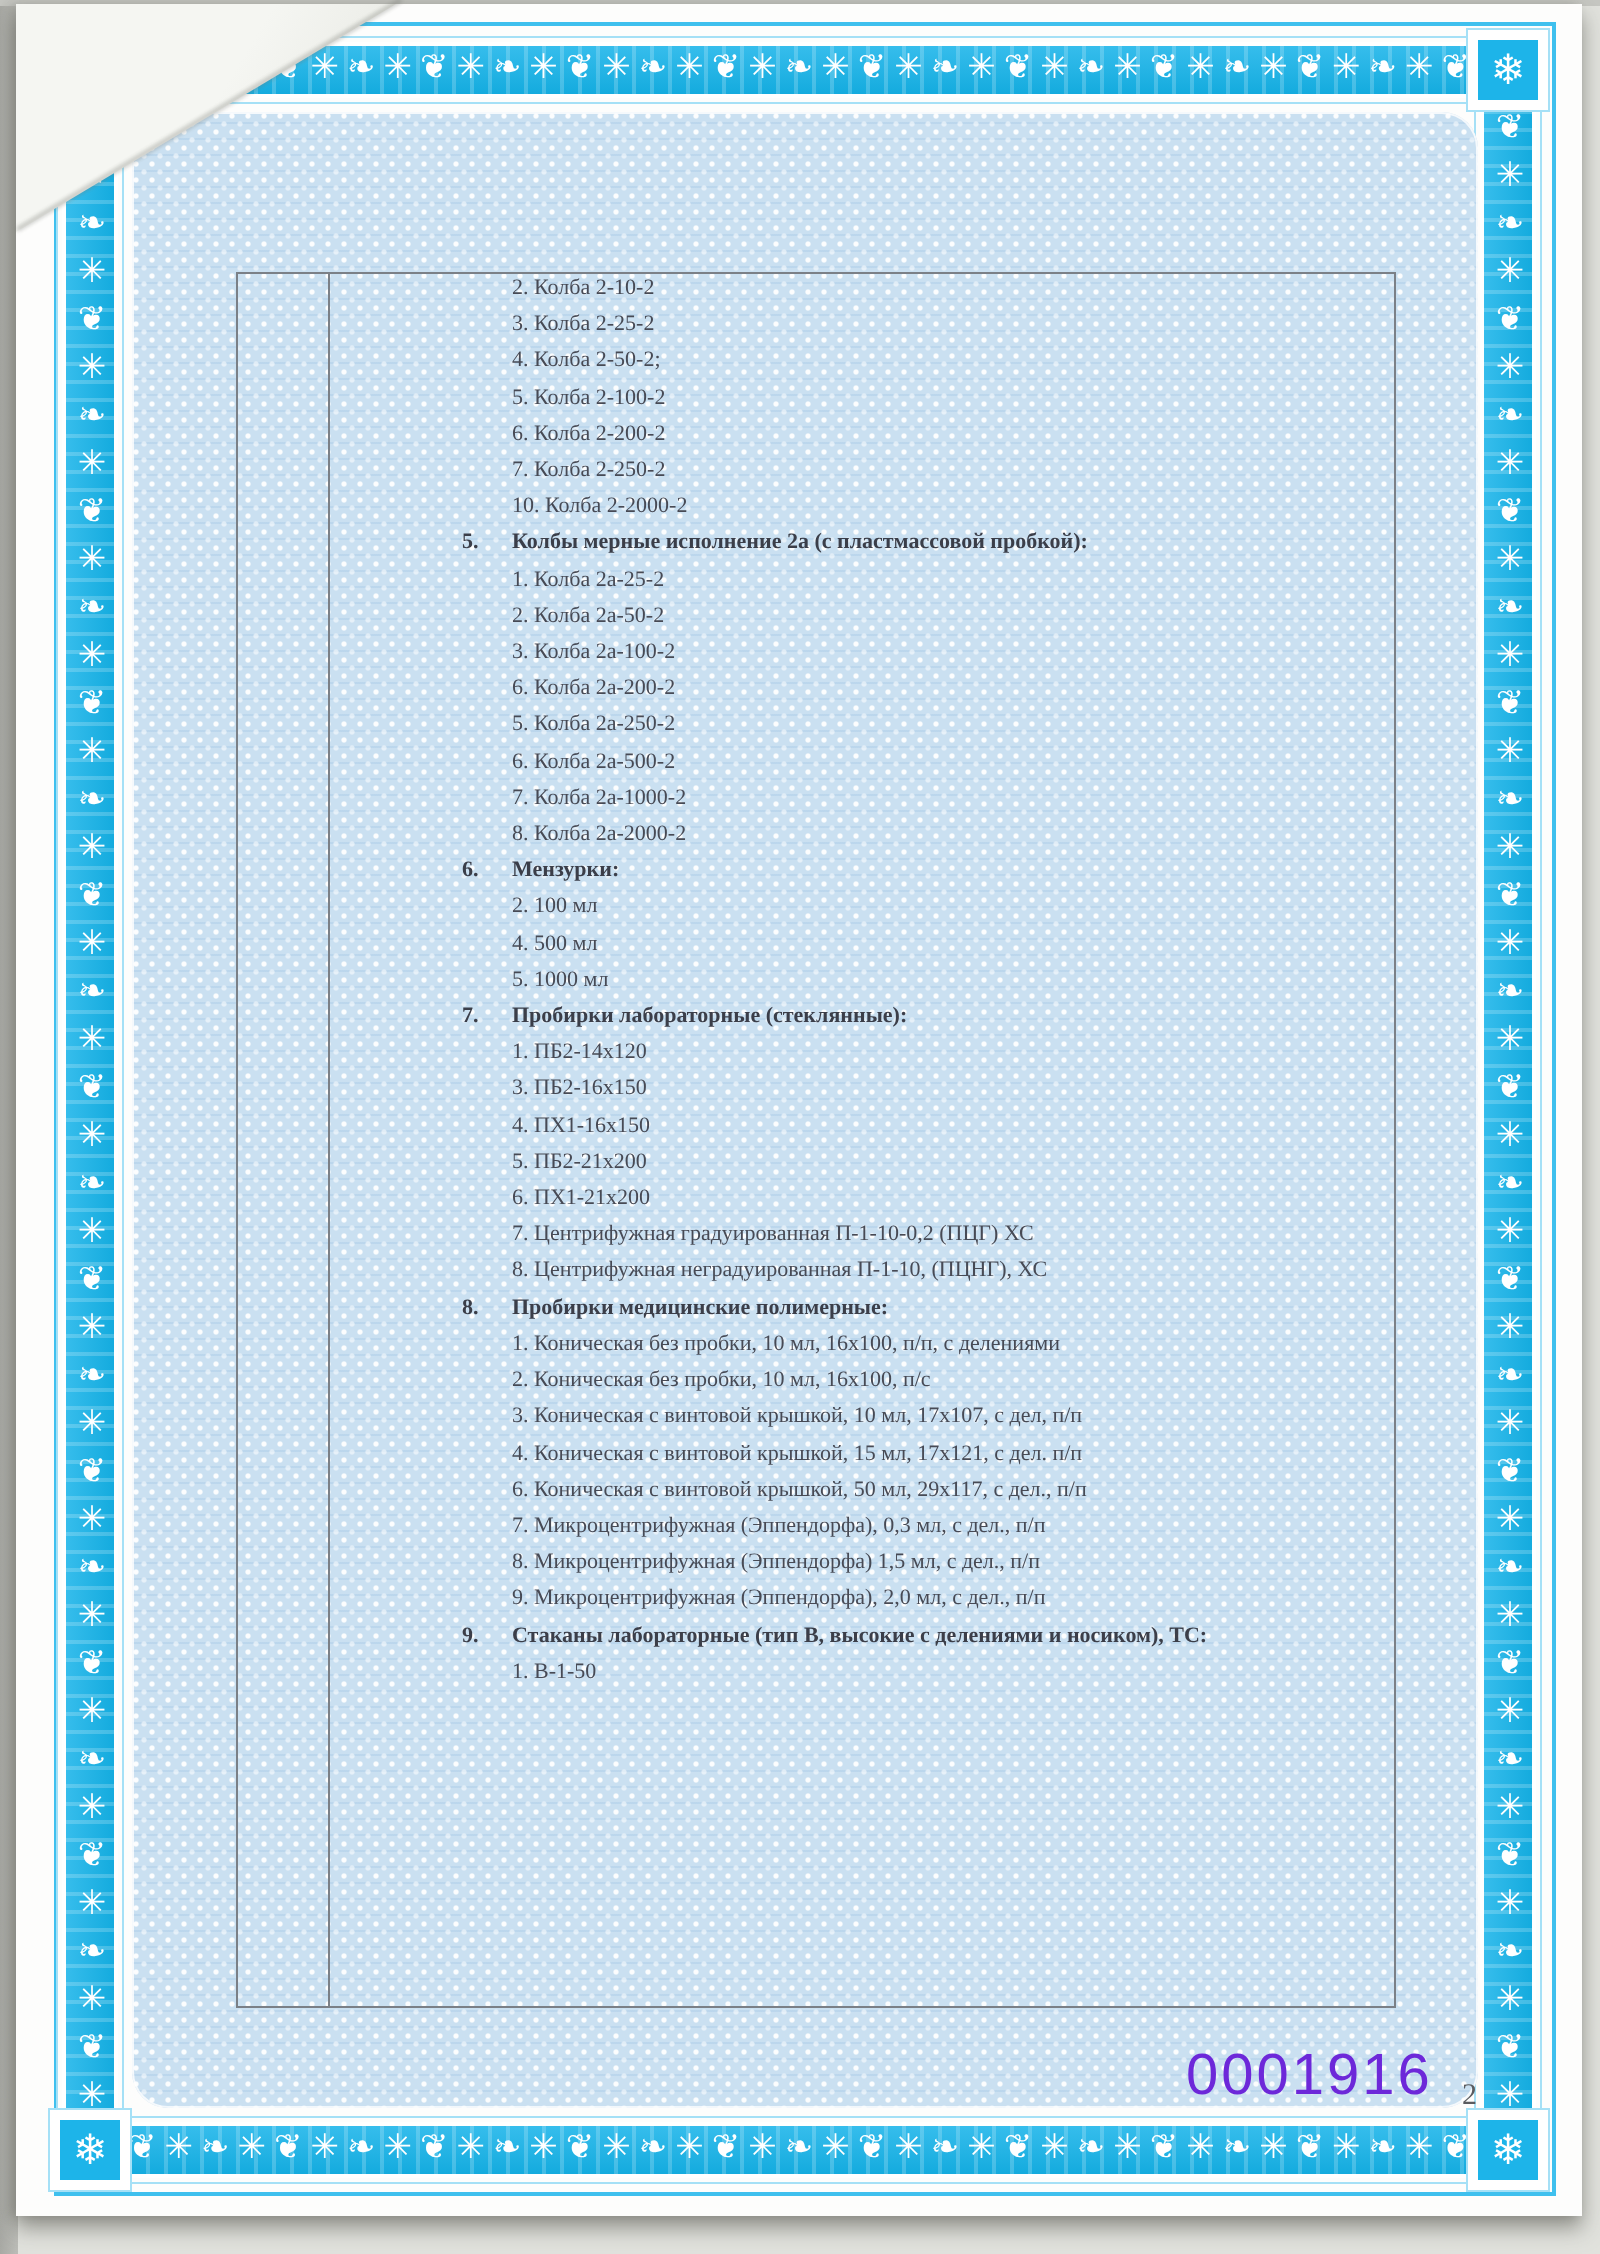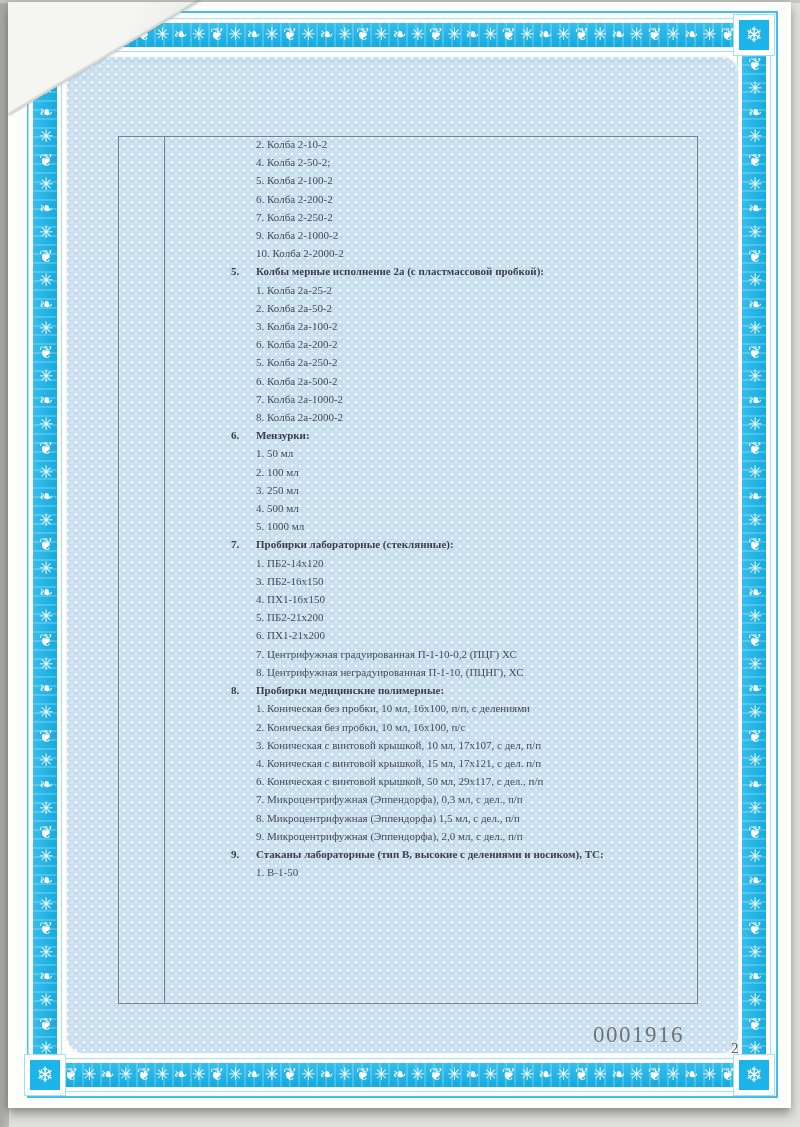--- a/index.html
+++ b/index.html
@@ -55,22 +55,22 @@
 
   
   .content{position:absolute;left:176px;top:133px;width:458px;
         font-size:11px;line-height:18.2px;color:#474a55;margin-left:47px;}
   .sec-head{display:flex;font-weight:bold;color:#3b3e49;}
   .sec-num{flex:0 0 25px;}
   .sec-title{flex:1;}
   .item{padding-left:25px;}
 
   
-  .serial{position:absolute;left:585px;top:1020px;font-family:Liberation Serif, serif;
-        font-size:23px;letter-spacing:1.5px;color:#737373;}
+  .serial{position:absolute;left:585px;top:1020px;font-family:Liberation Sans, sans-serif;
+        font-size:29px;letter-spacing:1.5px;color:#6d28d9;}
   .page-num{position:absolute;left:723px;top:1038px;font-size:15px;color:#5a5c60;}
 
   
   .fold{position:absolute;left:0;top:0;width:190px;height:114px;
         clip-path:polygon(0 0,190px 0,0 114px);
         background:linear-gradient(121deg,#f5f6f2 50%,#e7e8e2 88%,#cfd0ca 99%);
         filter:drop-shadow(3px 3px 3px rgba(80,82,76,.4));z-index:50;}
   .fold-edge{position:absolute;left:0;top:112px;width:224px;height:2px;
         background:rgba(120,122,116,.45);transform:rotate(-30.9deg);transform-origin:0 0;
         filter:blur(1px);z-index:51;}
@@ -98,45 +98,43 @@
     <div class="corner-sq sq-br" data-name="corner-ornament-icon">❄</div>
 
     <div class="inner-field" data-name="guilloche-inner-field"></div>
 
     <div class="table-box" data-name="items-table-rules">
       <div class="table-divider" data-name="table-column-divider"></div>
     </div>
 
     <div class="content" id="sections-root" data-name="equipment-list">
         <div class="item" data-name="list-item">2. Колба 2-10-2</div>
+        <div class="item" data-name="list-item">3. Колба 2-25-2</div>
         <div class="item" data-name="list-item">4. Колба 2-50-2;</div>
         <div class="item" data-name="list-item">5. Колба 2-100-2</div>
         <div class="item" data-name="list-item">6. Колба 2-200-2</div>
         <div class="item" data-name="list-item">7. Колба 2-250-2</div>
-        <div class="item" data-name="list-item">9. Колба 2-1000-2</div>
         <div class="item" data-name="list-item">10. Колба 2-2000-2</div>
         <div class="sec-head" data-name="section-header">
           <span class="sec-num" data-name="section-number">5.</span>
           <span class="sec-title" data-name="section-title">Колбы мерные исполнение 2а (с пластмассовой пробкой):</span>
         </div>
         <div class="item" data-name="list-item">1. Колба 2а-25-2</div>
         <div class="item" data-name="list-item">2. Колба 2а-50-2</div>
         <div class="item" data-name="list-item">3. Колба 2а-100-2</div>
         <div class="item" data-name="list-item">6. Колба 2а-200-2</div>
         <div class="item" data-name="list-item">5. Колба 2а-250-2</div>
         <div class="item" data-name="list-item">6. Колба 2а-500-2</div>
         <div class="item" data-name="list-item">7. Колба 2а-1000-2</div>
         <div class="item" data-name="list-item">8. Колба 2а-2000-2</div>
         <div class="sec-head" data-name="section-header">
           <span class="sec-num" data-name="section-number">6.</span>
           <span class="sec-title" data-name="section-title">Мензурки:</span>
         </div>
-        <div class="item" data-name="list-item">1. 50 мл</div>
         <div class="item" data-name="list-item">2. 100 мл</div>
-        <div class="item" data-name="list-item">3. 250 мл</div>
         <div class="item" data-name="list-item">4. 500 мл</div>
         <div class="item" data-name="list-item">5. 1000 мл</div>
         <div class="sec-head" data-name="section-header">
           <span class="sec-num" data-name="section-number">7.</span>
           <span class="sec-title" data-name="section-title">Пробирки лабораторные (стеклянные):</span>
         </div>
         <div class="item" data-name="list-item">1. ПБ2-14х120</div>
         <div class="item" data-name="list-item">3. ПБ2-16х150</div>
         <div class="item" data-name="list-item">4. ПХ1-16х150</div>
         <div class="item" data-name="list-item">5. ПБ2-21х200</div>

